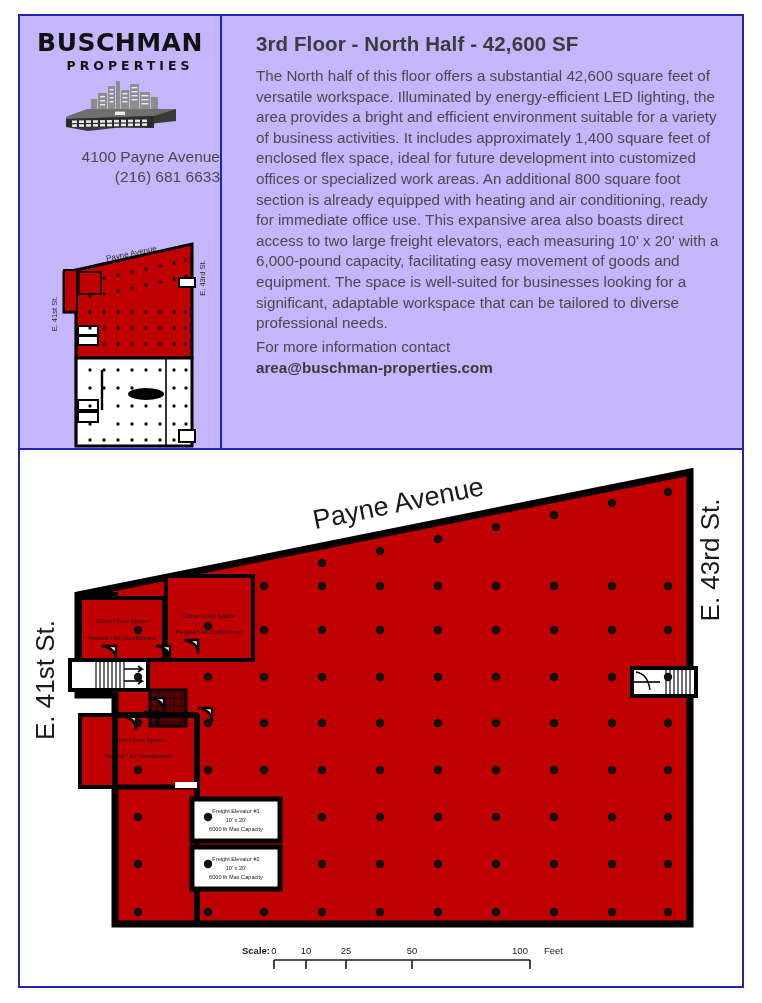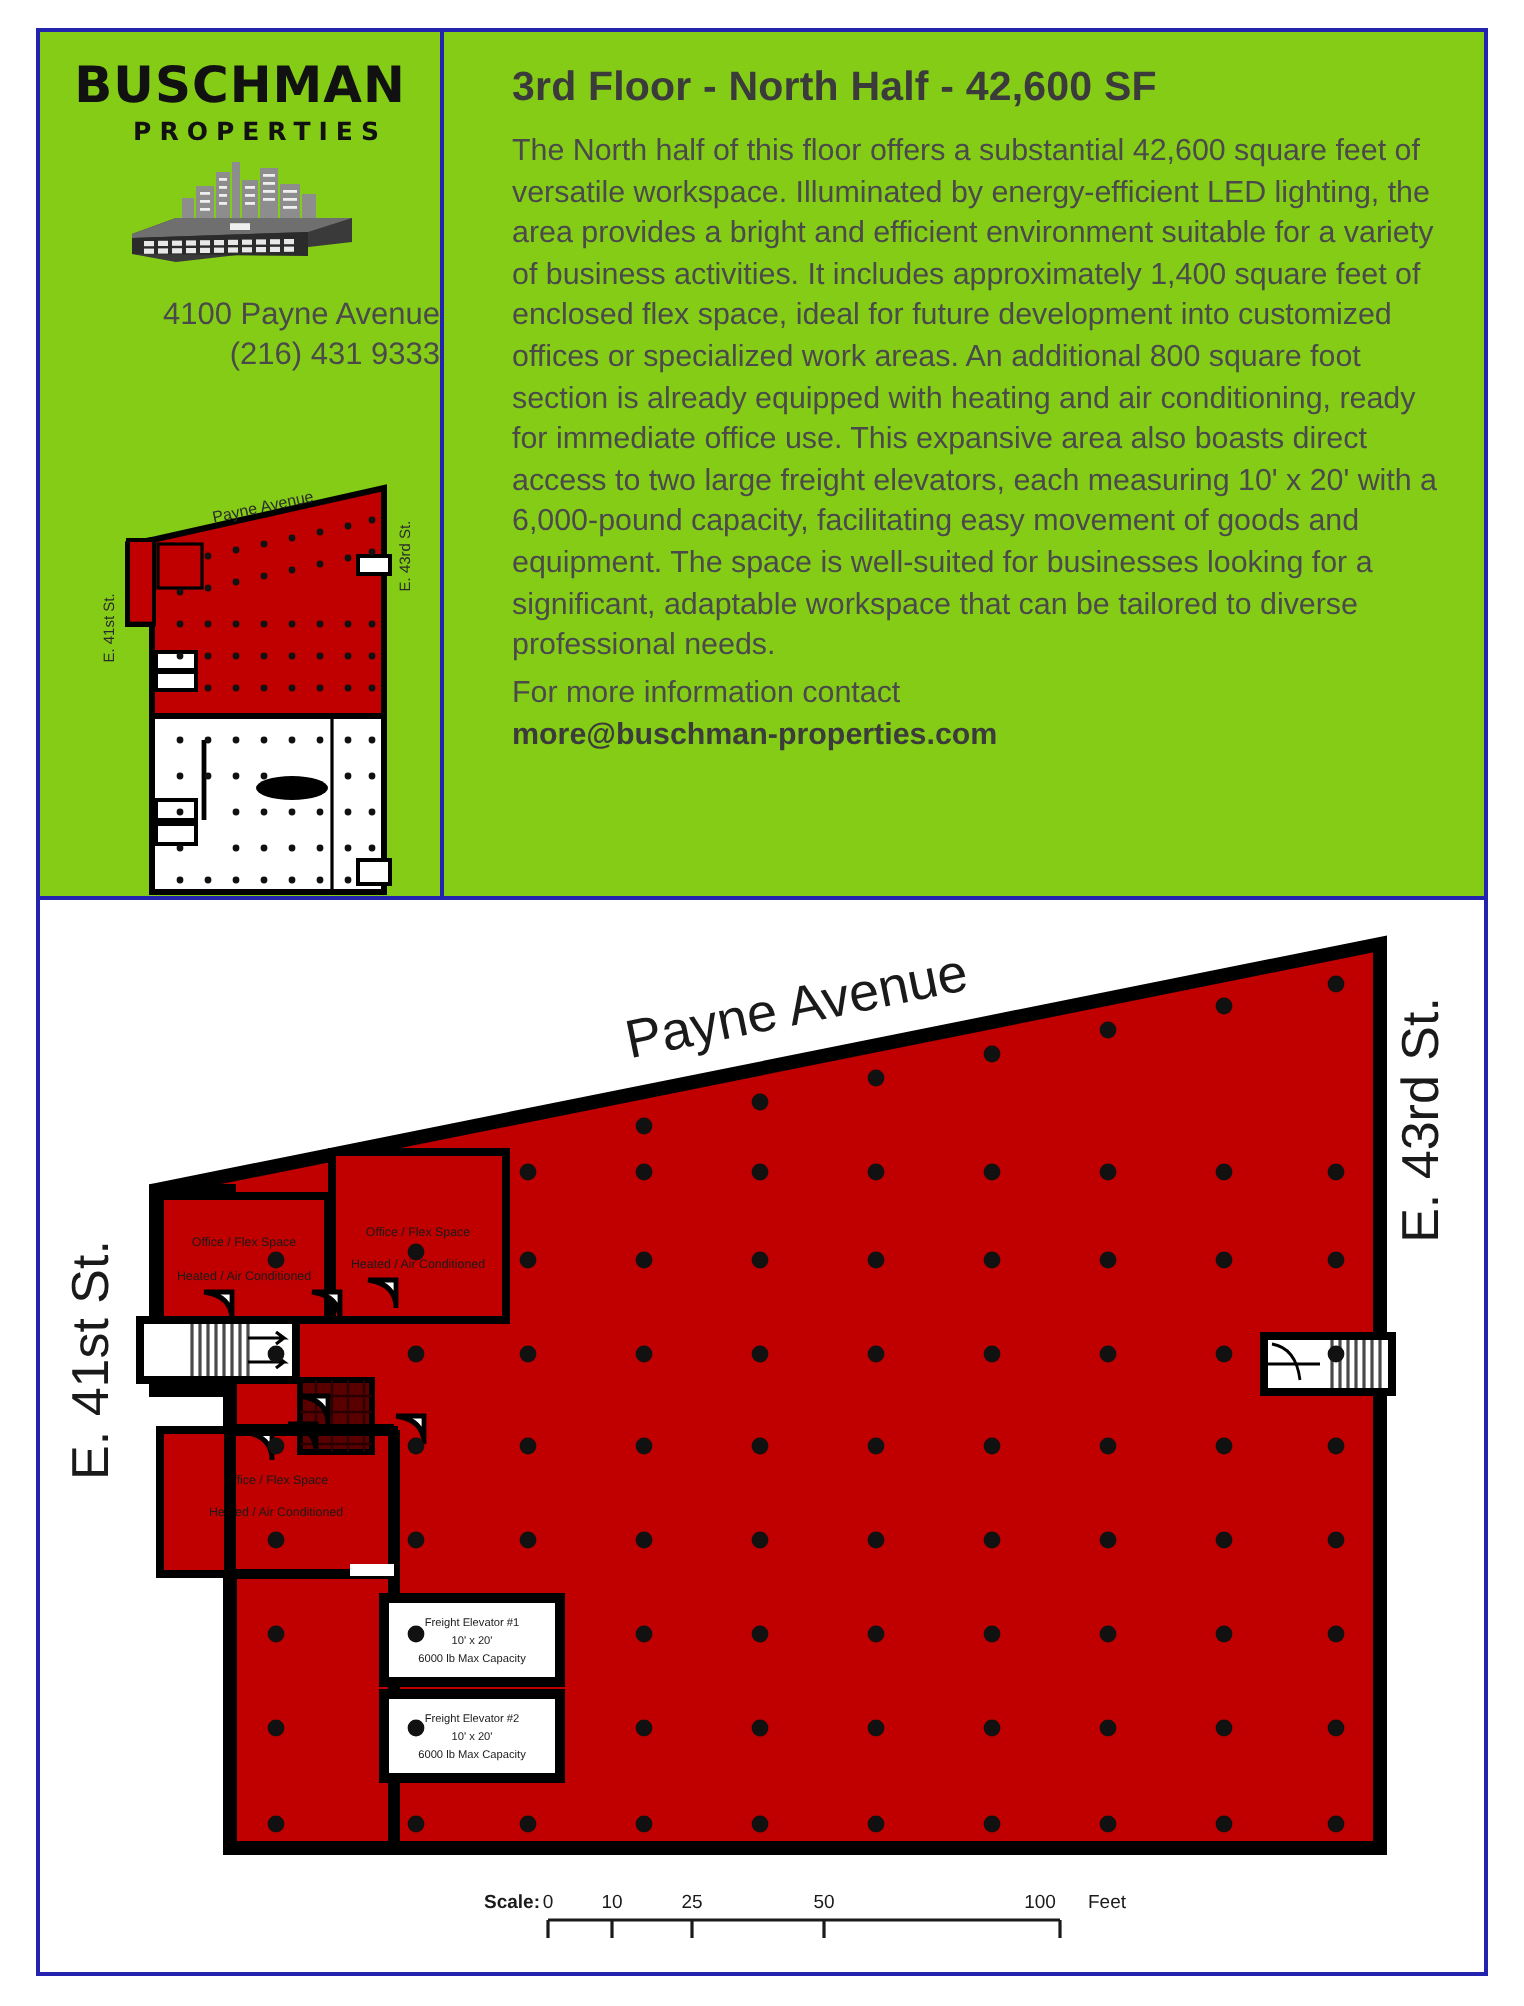--- a/index.html
+++ b/index.html
@@ -2,21 +2,21 @@
 <html><head>
 <meta charset="utf-8">
 <style>
   html,body{margin:0;padding:0;background:#ffffff;}
   body{width:762px;height:1003px;font-family:"Liberation Sans",sans-serif;overflow:hidden;}
 
   .page{position:relative;width:762px;height:1003px;background:#fff;}
 
   
   .top-card{position:absolute;left:18px;top:14px;width:726px;height:460px;
-            border:2px solid #2323b0;box-sizing:border-box;background:#84cc16;}
+            border:2px solid #2323b0;box-sizing:border-box;background:#c4b5fd;}
   .vdiv{position:absolute;left:200px;top:0;width:2px;height:100%;background:#2323b0;}
 
   .sidebar{position:absolute;left:0;top:0;width:200px;height:100%;box-sizing:border-box;}
 
   .logo-wrap{text-align:center;padding-top:14px;}
   .logo-buschman{font-family:"DejaVu Sans",sans-serif;font-weight:bold;font-size:25px;
         letter-spacing:0.5px;color:#111;line-height:1;}
   .logo-properties{font-family:"DejaVu Sans",sans-serif;font-weight:bold;font-size:12.5px;
         letter-spacing:4.0px;color:#111;margin-top:3px;padding-left:20px;}
   .logo-art{margin:6px auto 0;width:124px;height:56px;}
@@ -110,21 +110,21 @@
             <rect x="70" y="44.5" width="5" height="2.6"></rect>
               <rect x="77" y="44.4" width="5" height="2.6"></rect>
             <rect x="84" y="44.3" width="5" height="2.6"></rect>
           </g>
           <rect x="57" y="32.6" width="10" height="3.4" fill="#efefef"></rect>
         </svg>
       </div>
 
       <div class="addr">
         <div>4100 Payne Avenue</div>
-        <div>(216) 431 9333</div>
+        <div>(216) 681 6633</div>
       </div>
 
       <svg class="keymap" viewBox="0 0 170 226">
 
         <polygon points="30,36 146,10 146,124 30,124" fill="#c00000" stroke="#000" stroke-width="3"></polygon>
 
         <polygon points="30,124 146,124 146,212 30,212" fill="#ffffff" stroke="#000" stroke-width="3"></polygon>
 
         <polyline points="30,36 18,38 18,78 30,78" fill="#c00000" stroke="#000" stroke-width="3"></polyline>
         <rect x="18" y="36" width="13" height="42" fill="#c00000" stroke="#000" stroke-width="2"></rect>
@@ -230,21 +230,21 @@
         <text x="11" y="80" transform="rotate(-90 11 80)" text-anchor="middle" font-family="Liberation Sans, sans-serif" font-size="7.5" fill="#2b2b2b">E. 41st St.</text>
         <text x="159" y="44" transform="rotate(-90 159 44)" text-anchor="middle" font-family="Liberation Sans, sans-serif" font-size="7.5" fill="#2b2b2b">E. 43rd St.</text>
       </svg>
     </div>
 
     <div class="content">
       <h1 class="title">3rd Floor - North Half - 42,600 SF</h1>
       <p class="desc">The North half of this floor offers a substantial 42,600 square feet of versatile workspace. Illuminated by energy-efficient LED lighting, the area provides a bright and efficient environment suitable for a variety of business activities. It includes approximately 1,400 square feet of enclosed flex space, ideal for future development into customized offices or specialized work areas. An additional 800 square foot section is already equipped with heating and air conditioning, ready for immediate office use. This expansive area also boasts direct access to two large freight elevators, each measuring 10' x 20' with a 6,000-pound capacity, facilitating easy movement of goods and equipment. The space is well-suited for businesses looking for a significant, adaptable workspace that can be tailored to diverse professional needs.</p>
       <div class="contact">
         <div>For more information contact</div>
-        <div class="email">more@buschman-properties.com</div>
+        <div class="email">area@buschman-properties.com</div>
       </div>
     </div>
   </div>
 
   <div class="plan-card">
     <svg class="plan-svg" viewBox="0 0 722 536">
 
       <polygon points="58,145 670,22 670,474 95,474 95,245 58,245" fill="#c00000" stroke="#000000" stroke-width="7" stroke-linejoin="miter"></polygon>
 
       <rect x="58" y="145" width="37" height="100" fill="#c00000" stroke="#000" stroke-width="6"></rect>

